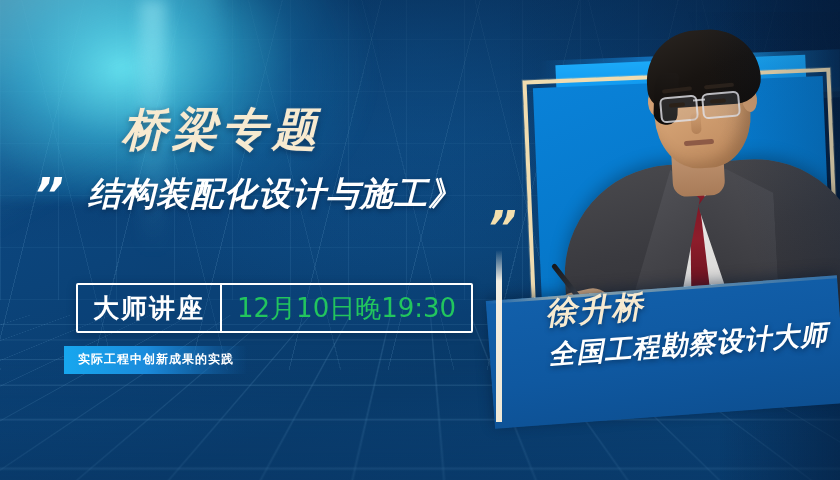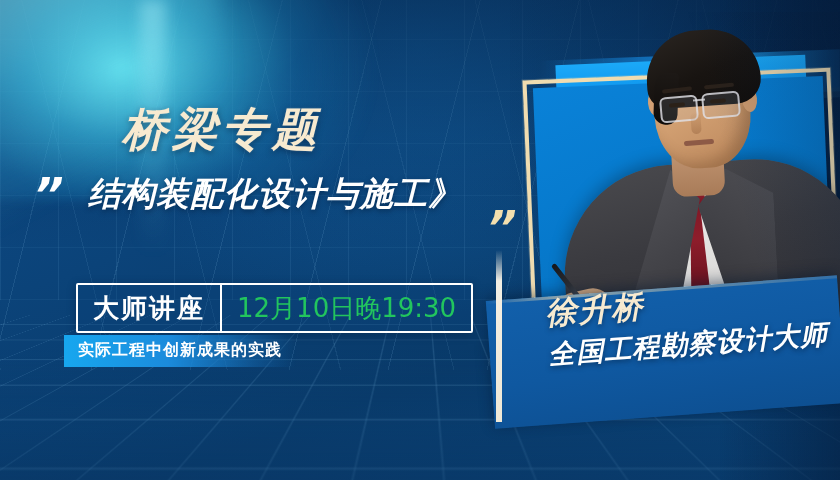--- a/index.html
+++ b/index.html
@@ -135,23 +135,23 @@
   .infobox .cell.left-cell{
     font-size:26px;font-weight:700;color:#ffffff;letter-spacing:2px;
     border-right:2px solid #ffffff;
   }
   .infobox .cell.right-cell{
     font-size:26px;font-weight:400;color:#22c55e;letter-spacing:0px;
     font-family:"DejaVu Sans",sans-serif;
   }
 
   .tagline{
-    position:absolute;left:64px;top:335px;
+    position:absolute;left:64px;top:346px;
     padding:5px 14px 6px 14px;
-    font-size:16px;font-weight:700;color:#ffffff;letter-spacing:1px;
+    font-size:12px;font-weight:700;color:#ffffff;letter-spacing:1px;
     white-space:nowrap;
     background:linear-gradient(90deg,#17a7ef 0%,#1b8bdc 45%,rgba(22,108,180,.45) 82%,rgba(18,88,152,0) 100%);
   }
 
   
   .right{position:absolute;left:498px;top:0;width:342px;height:480px;}
 
   .cyan-slab{
     position:absolute;left:58px;top:60px;width:250px;height:34px;
     background:linear-gradient(180deg,#1ba9f8 0%,#0d93ec 100%);

